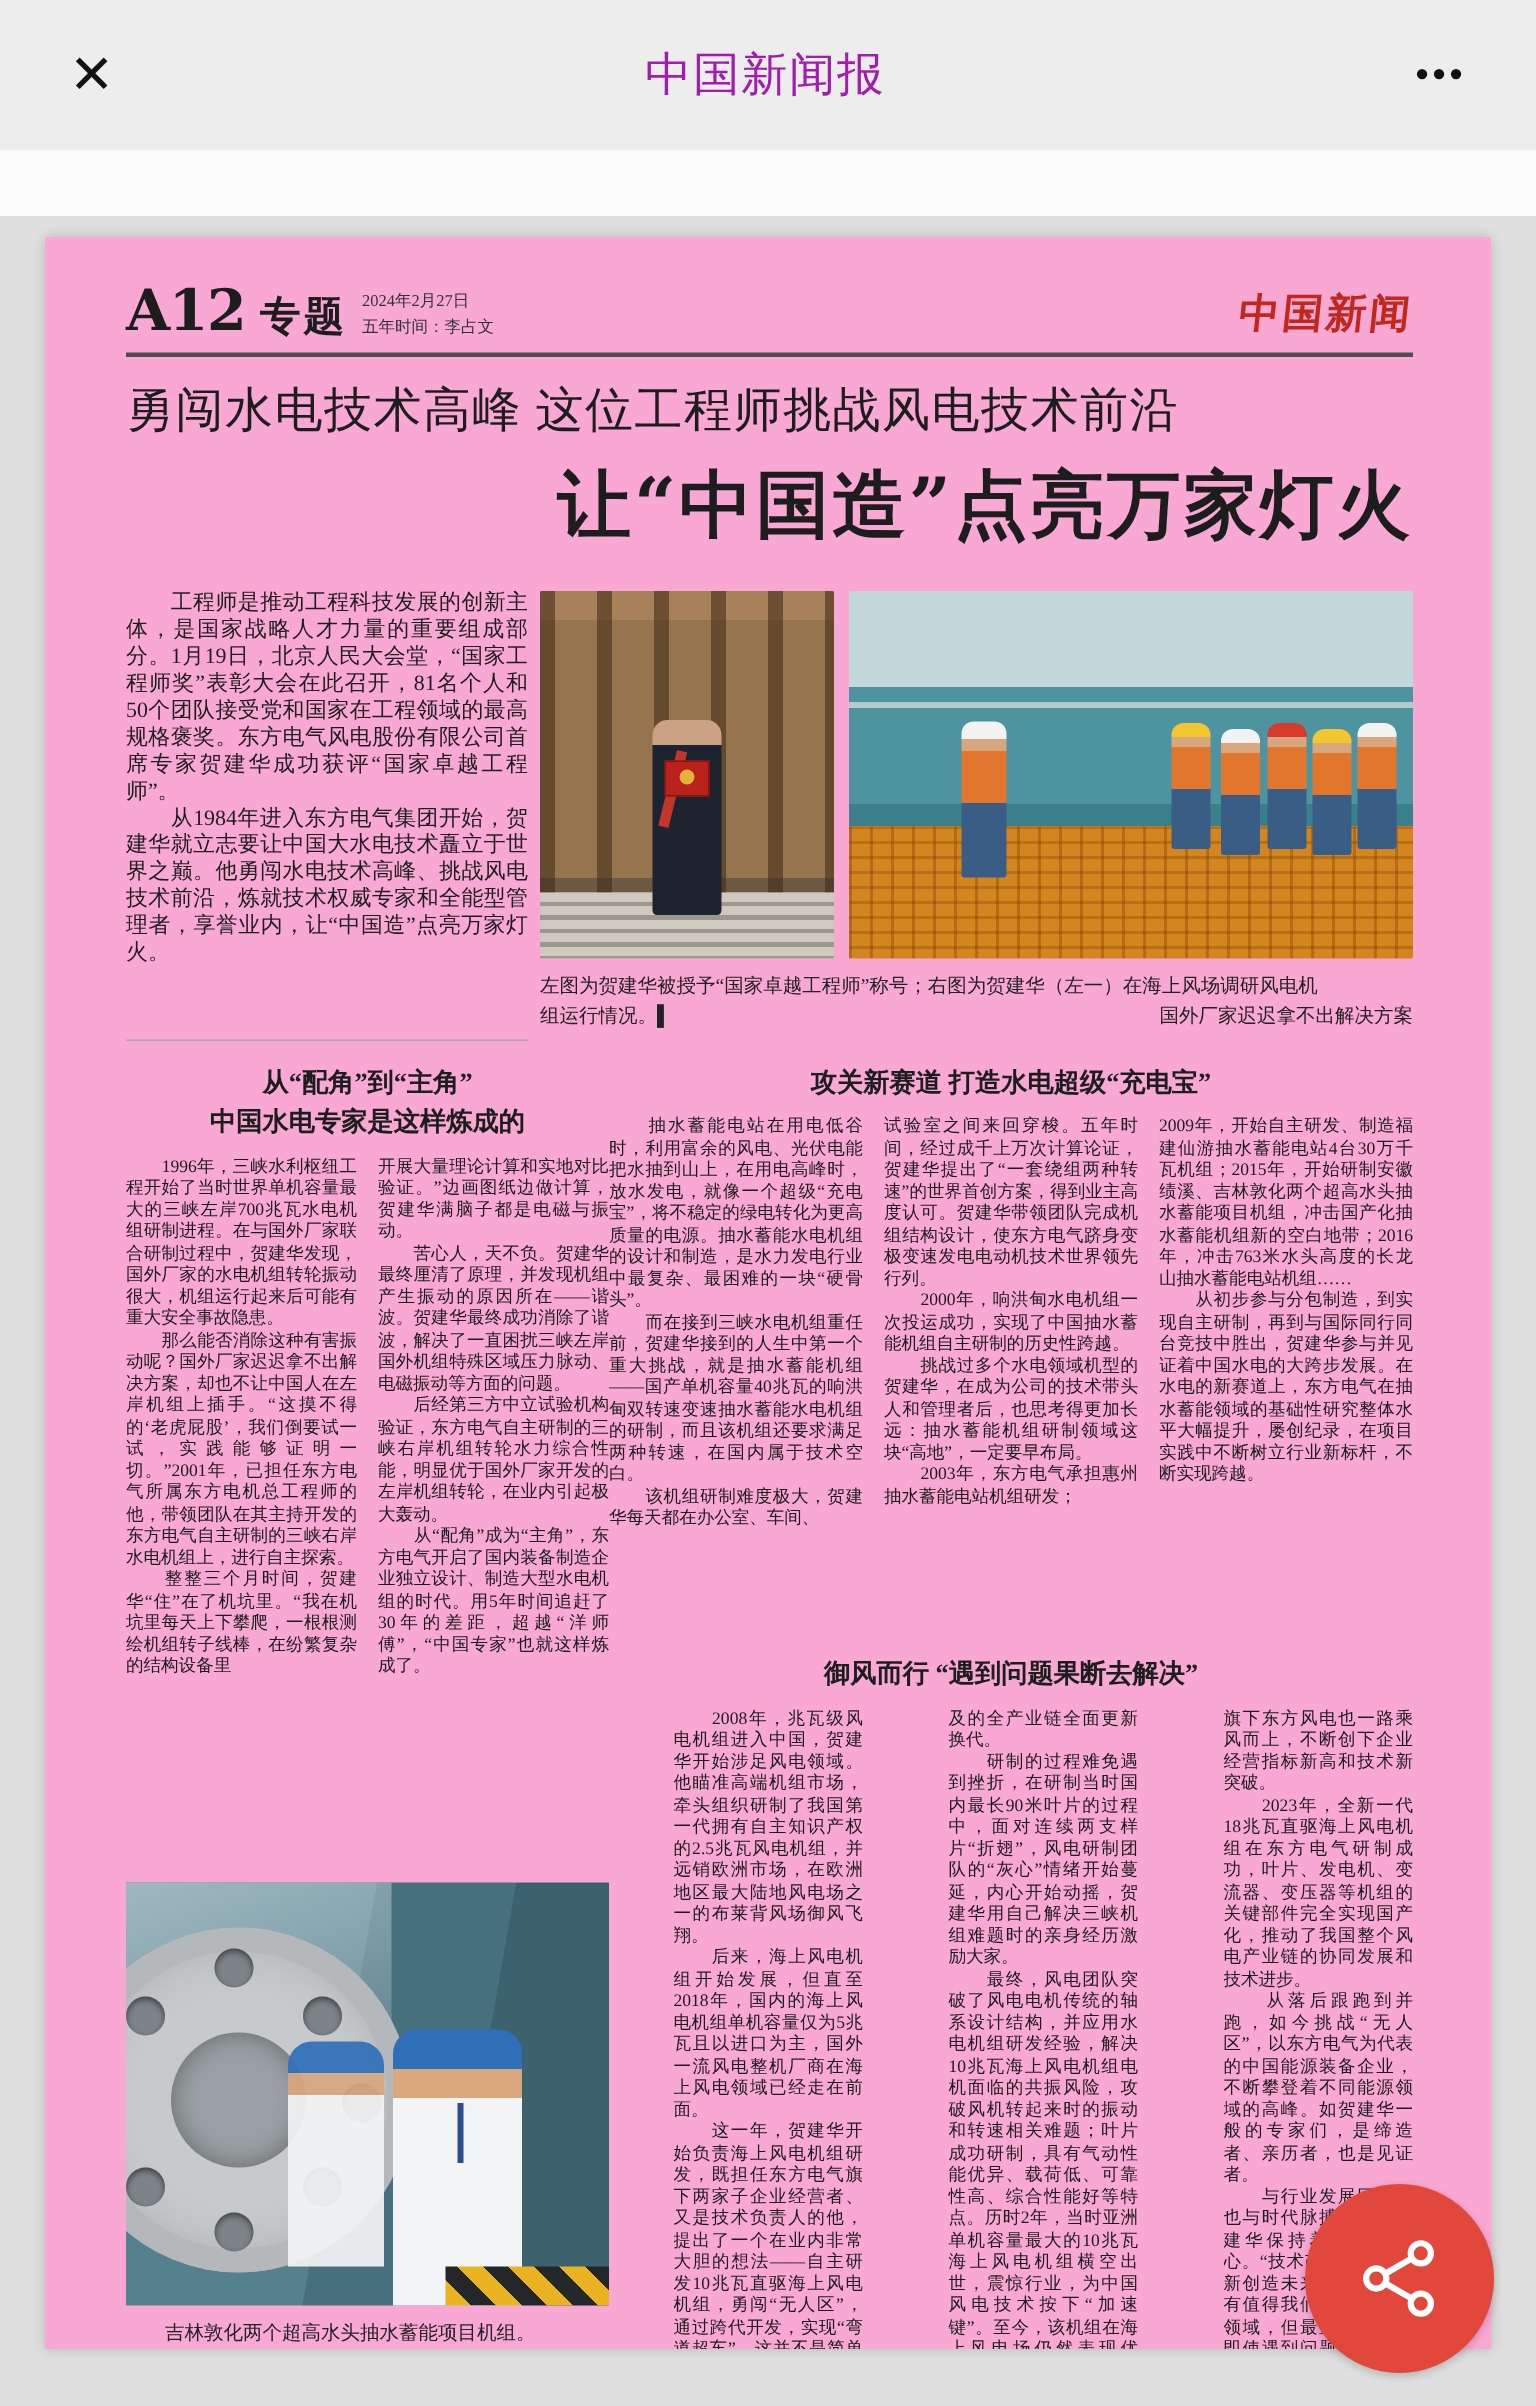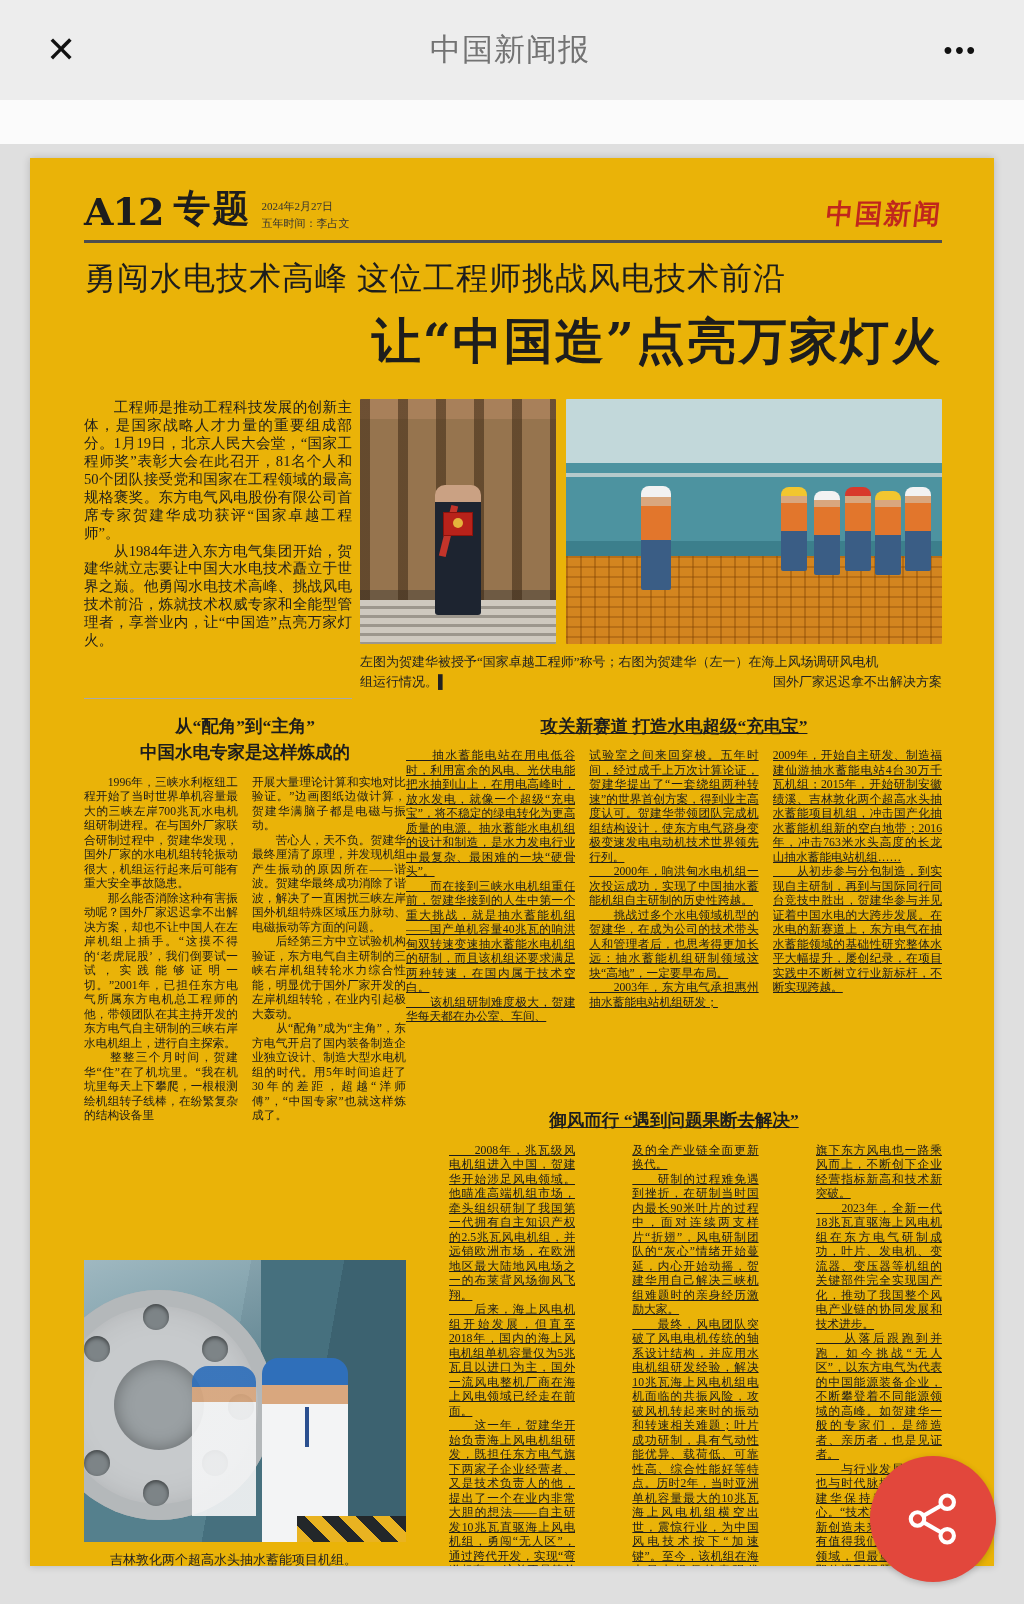--- a/index.html
+++ b/index.html
@@ -2,33 +2,33 @@
 <html><head>
 <meta charset="utf-8">
 <style>
   * { margin:0; padding:0; box-sizing:border-box; }
   html,body { width:1024px; }
   body { height:1604px; background:#dfdfdf; font-family:"Liberation Sans",sans-serif; position:relative; overflow:hidden; }
 
   
   .topbar { height:100px; background:#ededed; display:flex; align-items:center; justify-content:space-between; padding:0 46px; }
   .close-btn { font-size:36px; font-weight:300; color:#111; cursor:pointer; line-height:1; }
-  .chrome-title { font-size:31px; color:#737373; font-weight:500; letter-spacing:1px; }
+  .chrome-title { font-size:31px; color:#a21caf; font-weight:500; letter-spacing:1px; }
   .more-btn { font-size:24px; color:#111; letter-spacing:3px; font-weight:700; cursor:pointer; }
   .white-strip { height:44px; background:#fbfbfb; }
 
   
   .page { position:absolute; left:30px; top:158px; width:964px; height:1408px;
-          background:#eab308; box-shadow:0 0 8px rgba(0,0,0,.18); padding:26px 52px 20px 54px; overflow:hidden;
+          background:#f9a8d4; box-shadow:0 0 8px rgba(0,0,0,.18); padding:26px 52px 20px 54px; overflow:hidden;
           font-family:"Liberation Serif",serif; color:#1d1d1d; }
 
   .masthead { display:flex; align-items:flex-end; justify-content:space-between; padding-bottom:6px; }
   .masthead-left { display:flex; align-items:flex-end; gap:10px; }
   .page-no { font-size:38px; font-weight:700; font-family:"DejaVu Serif",serif; letter-spacing:-1px; }
-  .section-name { font-size:37px; font-weight:700; letter-spacing:2px; }
+  .section-name { font-size:27px; font-weight:700; letter-spacing:2px; }
   .edition-info { font-size:11px; line-height:1.5; color:#333; padding-bottom:3px; }
   .paper-logo { font-size:27px; font-weight:900; color:#c0271d; transform:skewX(-6deg); letter-spacing:2px; font-family:"DejaVu Serif",serif; padding-bottom:2px; }
   .masthead-rule { border-top:3px solid #4e4e4e; margin-bottom:14px; }
 
   .kicker { text-align:left; font-size:32px; font-weight:400; letter-spacing:1px; margin-top:8px; }
   .main-title { text-align:right; font-size:49px; font-weight:900; letter-spacing:2px; margin-top:8px; font-family:"DejaVu Serif","Liberation Serif",serif; }
 
   
   .lead-row { display:flex; gap:8px; margin-top:24px; }
   .intro { width:268px; font-size:14.6px; line-height:1.23; text-align:justify; white-space:pre-line; border-bottom:1px solid #aaa; padding-bottom:8px; height:300px; overflow:hidden; }
@@ -57,21 +57,21 @@
   .worker.red { background:linear-gradient(#d8392b 0 11%, #d9a77e 11% 19%, #e2762c 19% 52%, #3a5d85 52% 100%); }
   .worker.lead { width:30px; height:104px; }
 
   .caption { margin-top:8px; font-size:13px; line-height:1.5; color:#222; }
   .caption-line2 { display:flex; justify-content:space-between; }
   .end-mark { font-weight:900; }
 
   
   .body-grid { display:flex; margin-top:14px; }
   .left-col { width:322px; }
-  .right-col { flex:1;text-decoration:underline; }
+  .right-col { flex:1; }
 
   .sec-title { text-align:center; font-size:17.5px; font-weight:700; line-height:1.5; }
   .sec-title.single { margin-bottom:10px; }
   .cols { display:flex; gap:14px; margin-top:10px; }
   .tcol { flex:1; font-size:11.7px; line-height:1.24; text-align:justify; white-space:pre-line; color:#1b1b1b; overflow:hidden; }
   .s1-cols .tcol { height:472px; }
   .s2-cols .tcol { height:344px; }
   .s3-cols { margin-bottom:0; }
   .s3-cols .tcol { height:436px;margin-left:43px; }
   .sec3-head { margin-top:14px; }

